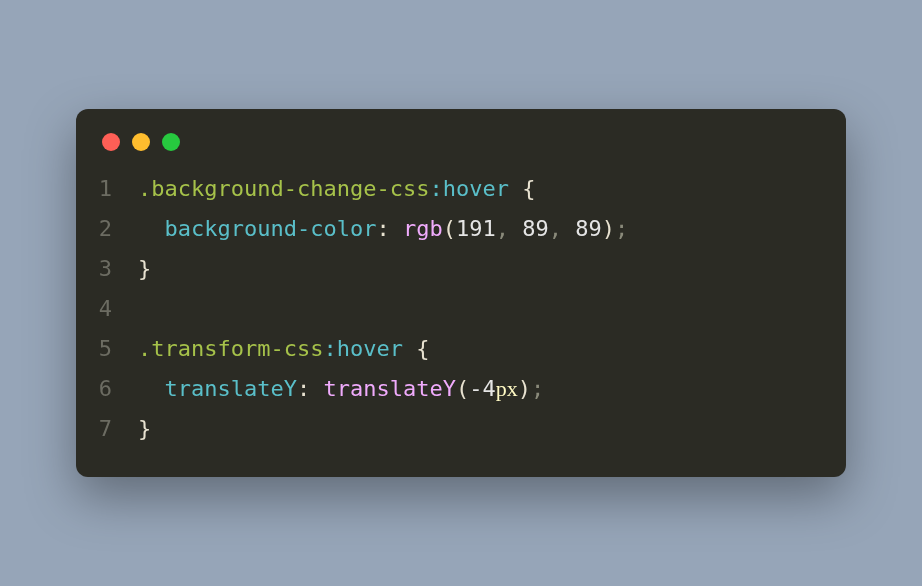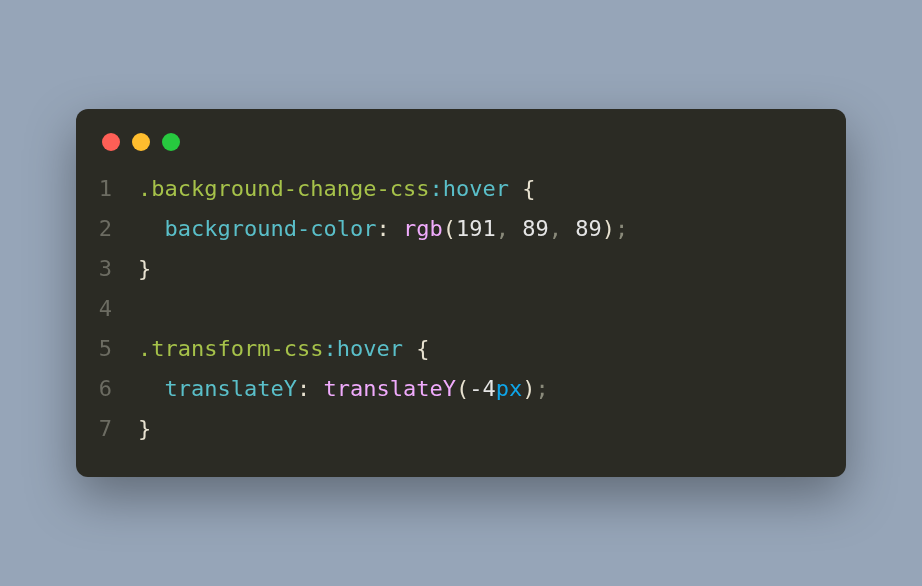--- a/index.html
+++ b/index.html
@@ -61,21 +61,21 @@
     .tok-selector { color: #a6c24a; }
     .tok-pseudo { color: #5abfc9; }
     .tok-brace { color: #e8e2d0; }
     .tok-property { color: #5abfc9; }
     .tok-colon { color: #e8e2d0; }
     .tok-func { color: #f0abfc; }
     .tok-paren { color: #e8e2d0; }
     .tok-number { color: #e5e5e5; }
     .tok-comma { color: #8a8a7a; }
     .tok-semi { color: #8a8a7a; }
-    .tok-unit { color: #0ea5e9; }
+    .tok-unit { color: #fef9c3; font-family: Liberation Serif, serif; }
   </style>
 </head>
 <body>
 
 <div class="window">
   <div class="traffic-lights">
     <div class="traffic-light tl-red"></div>
     <div class="traffic-light tl-yellow"></div>
     <div class="traffic-light tl-green"></div>
   </div>

